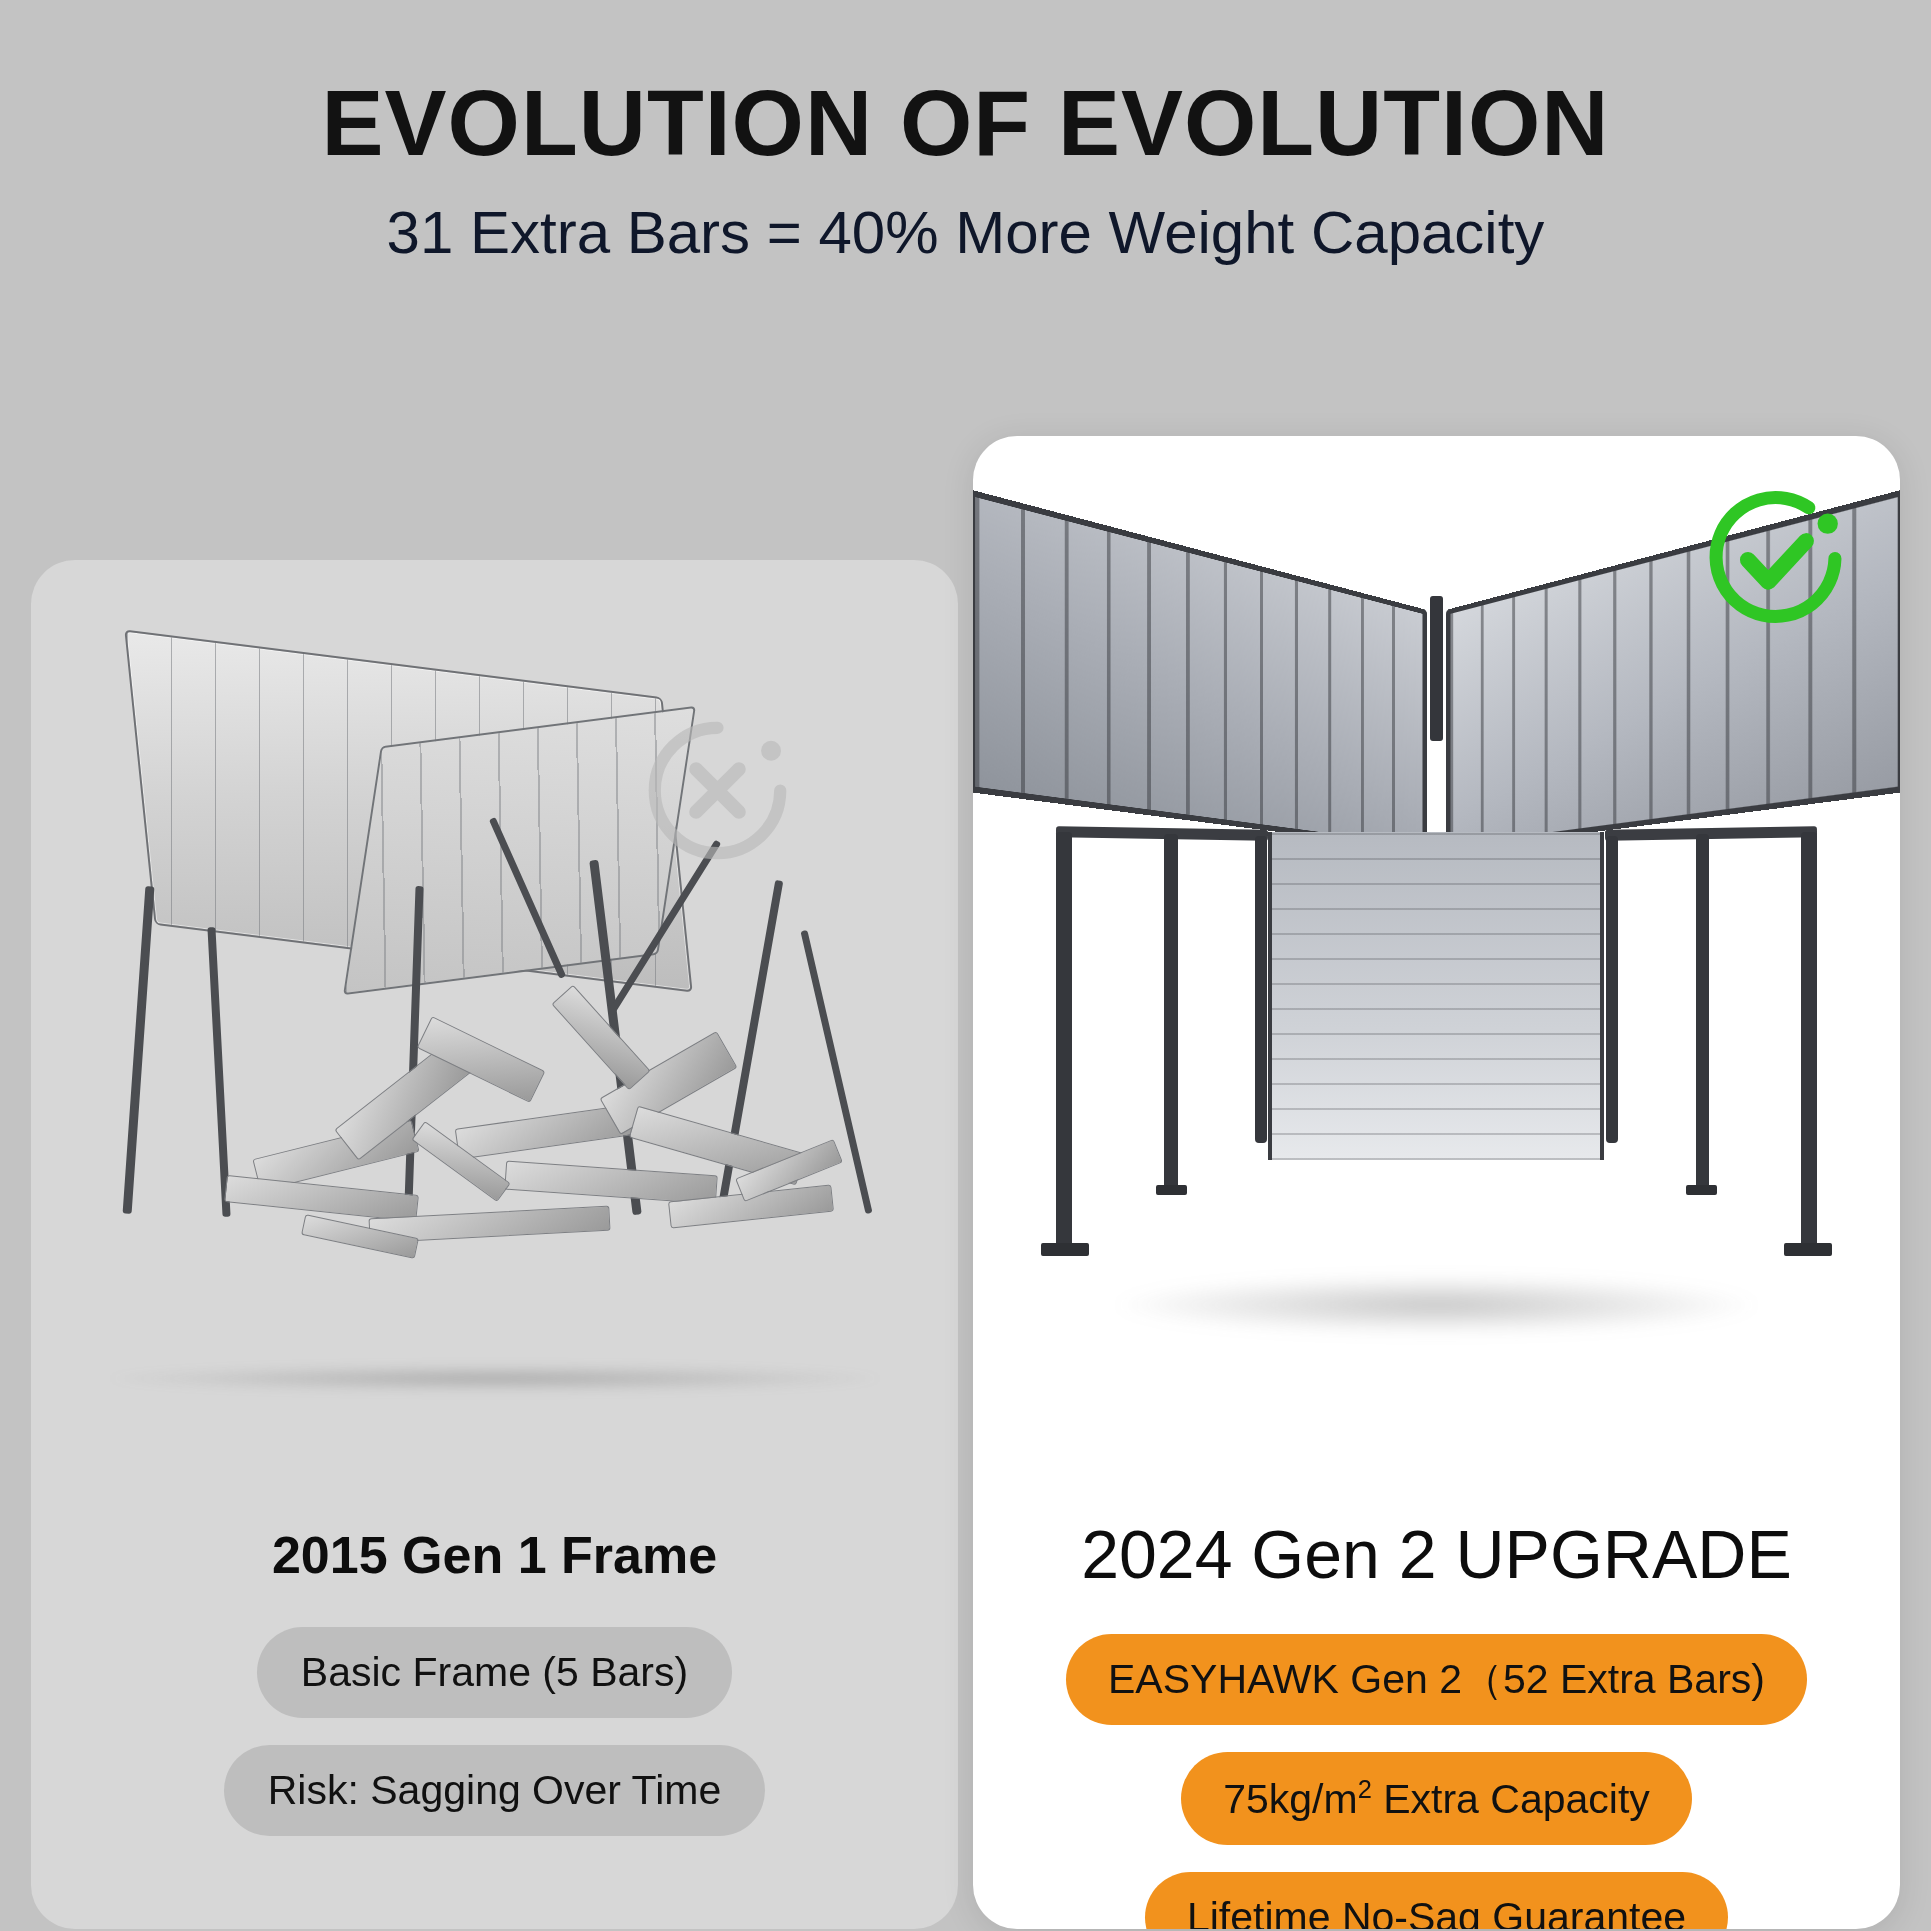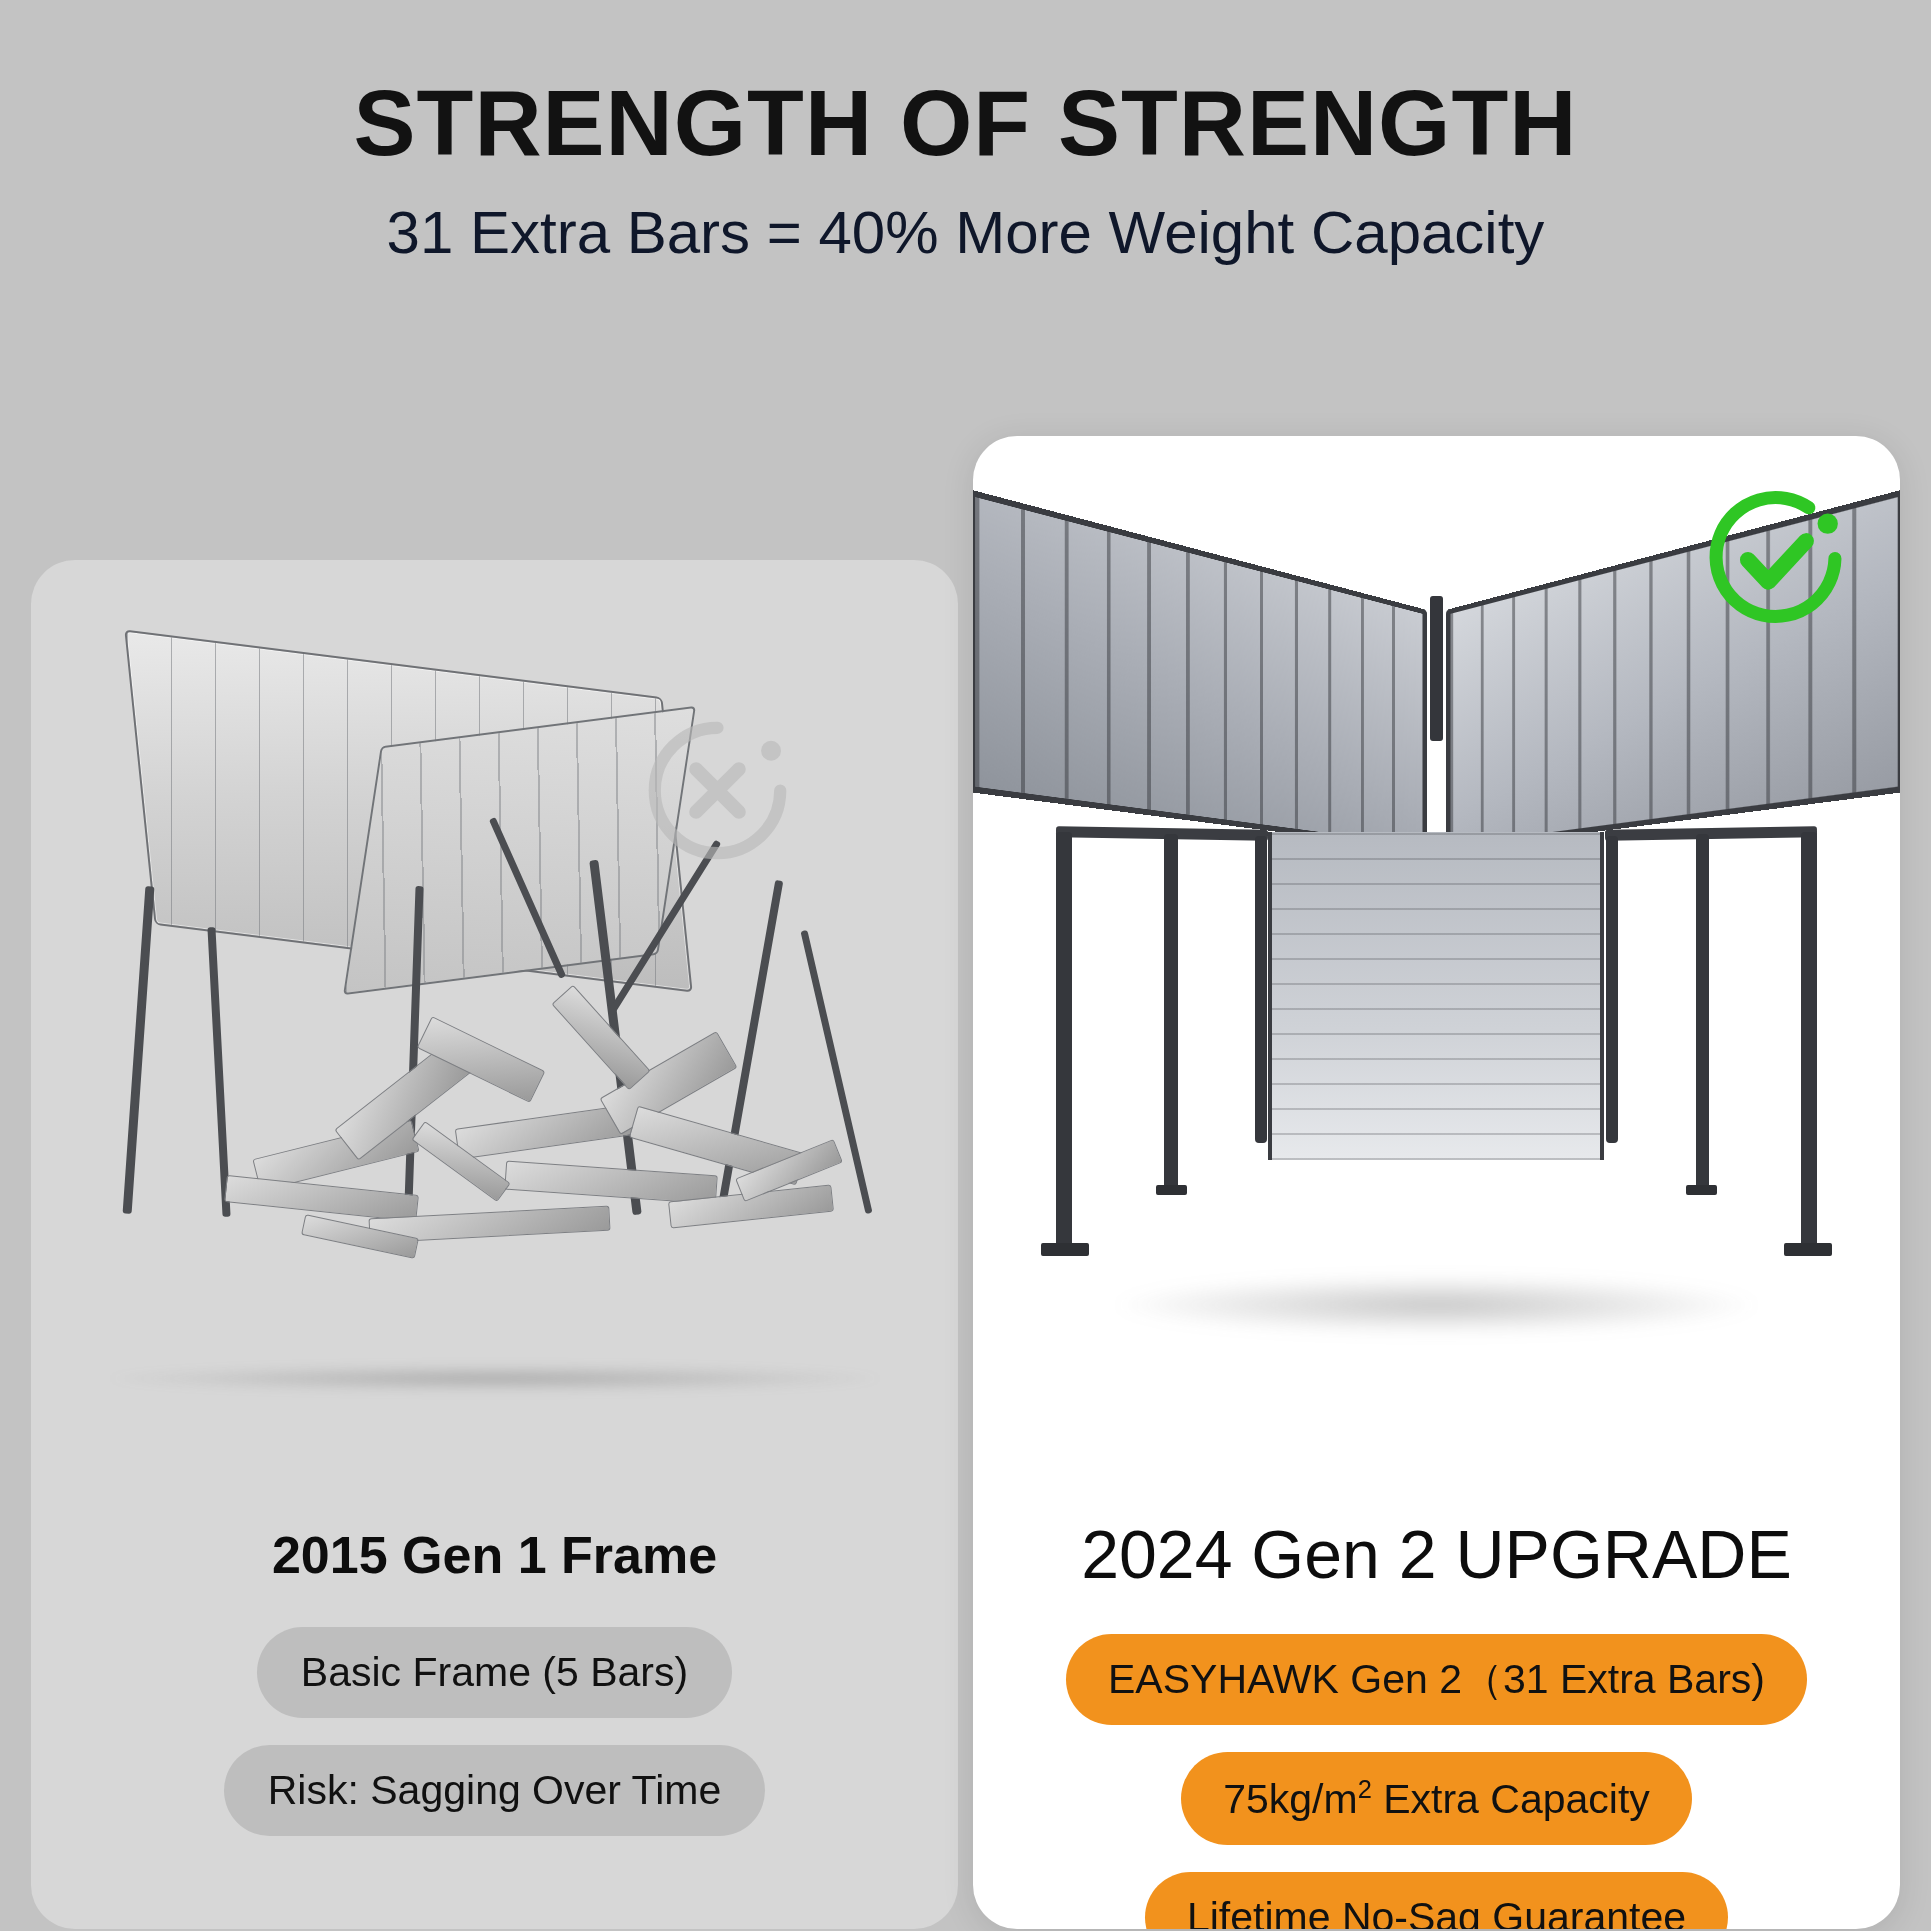--- a/index.html
+++ b/index.html
@@ -326,21 +326,21 @@
     padding: 25px 42px;
     font-size: 41px;
   }
 
   sup { font-size: .62em; vertical-align: super; }
 </style>
 </head>
 <body>
 
 <div class="header">
-  <div class="main-title">STRENGTH OF STRENGTH</div>
+  <div class="main-title">EVOLUTION OF EVOLUTION</div>
   <div class="sub-title">31 Extra Bars = 40% More Weight Capacity</div>
 </div>
 
 <div class="cards">
 
   <div class="card card-old">
 
     <div class="badge badge-old">
       <svg viewBox="0 0 100 100">
         <path d="M50 9 a41 41 0 1 0 41 41" fill="none" stroke="#b9b9b9" stroke-width="8" stroke-linecap="round"></path>
@@ -428,20 +428,20 @@
           <div class="g2-foot f4"></div>
 
           <div class="g2-shadow"></div>
         </div>
       </div>
     </div>
 
     <div class="card-title title-new">2024 Gen 2 UPGRADE</div>
 
     <div class="pill-list">
-      <span class="pill pill-orange">EASYHAWK Gen 2（31 Extra Bars)</span>
+      <span class="pill pill-orange">EASYHAWK Gen 2（52 Extra Bars)</span>
       <span class="pill pill-orange"><span>75kg/m</span><sup>2</sup><span> Extra Capacity</span></span>
       <span class="pill pill-orange">Lifetime No-Sag Guarantee</span>
     </div>
   </div>
 
 </div>
 
 
 </body></html>

